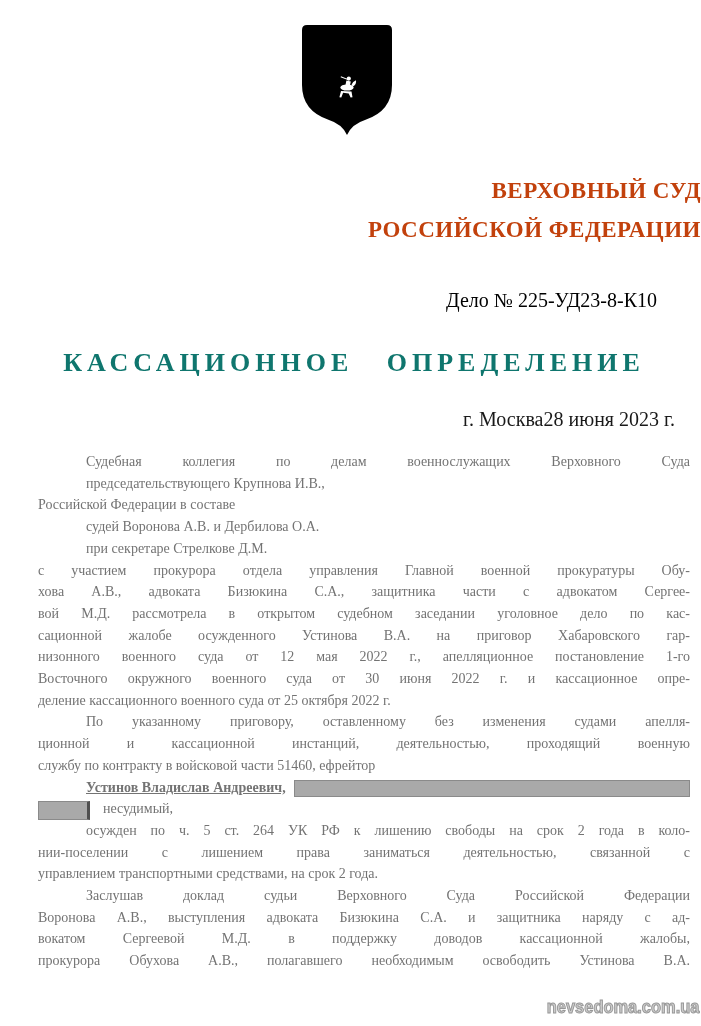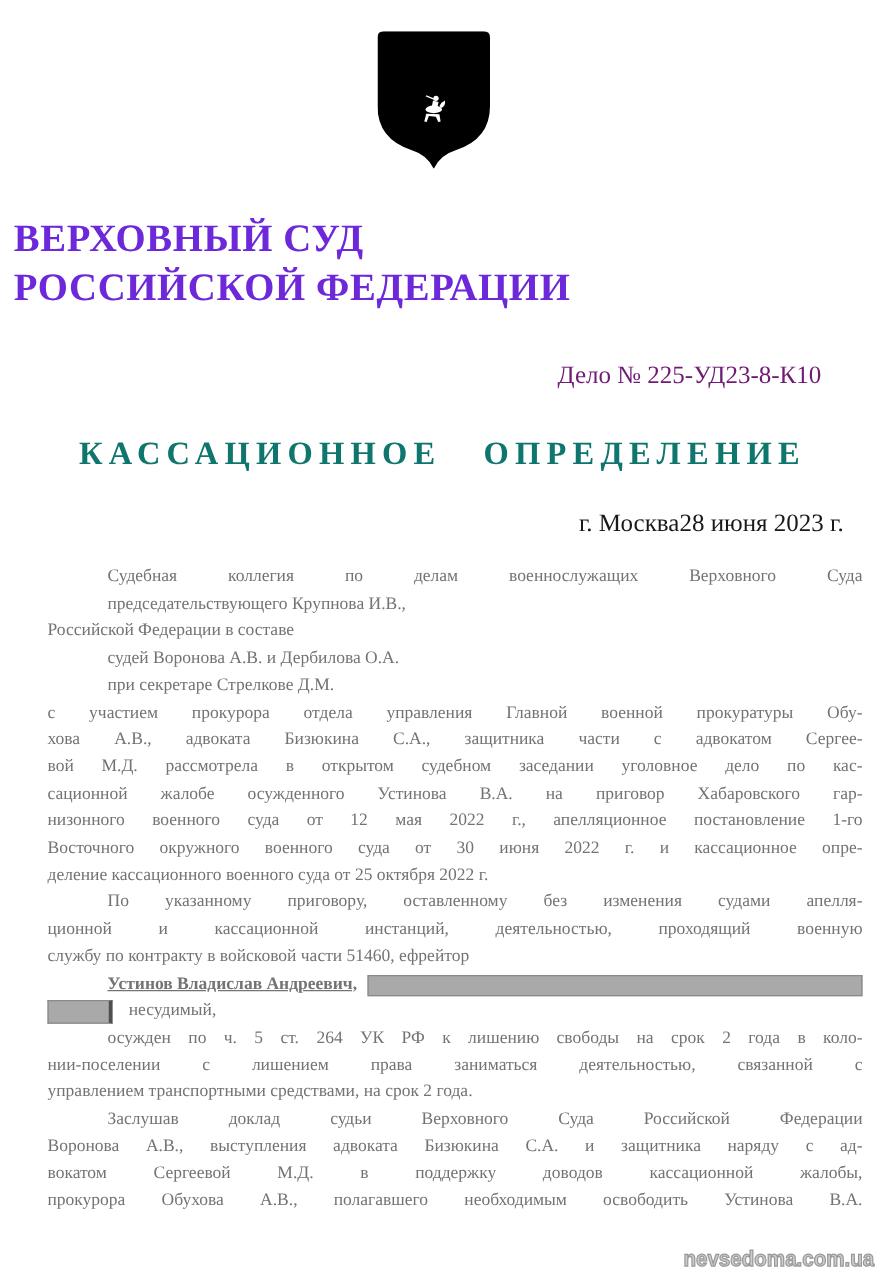--- a/index.html
+++ b/index.html
@@ -4,25 +4,25 @@
 <style>
   * { margin:0; padding:0; box-sizing:border-box; }
   html,body { background:#ffffff; }
   .page {
     position:relative; width:701px; height:1026px; background:#ffffff;
     font-family:"Liberation Serif", serif; color:#191919; overflow:hidden;
   }
   .emblem { position:absolute; left:302px; top:25px; width:90px; height:110px; }
   .court-title {
     position:absolute; top:171px; left:11px; width:690px;
-    text-align:left; font-weight:bold; font-size:31px; line-height:39px;
-    letter-spacing:0.5px; color:#6d28d9;
+    text-align:right; font-weight:bold; font-size:23px; line-height:39px;
+    letter-spacing:0.5px; color:#c2410c;
   }
   .case-number {
-    position:absolute; top:289px; right:44px; font-size:20px; color:#701a75;
+    position:absolute; top:289px; right:44px; font-size:20px; color:#000000;
   }
   .doc-title {
     position:absolute; top:348px; left:28px; width:652px; text-align:center;
     font-weight:bold; font-size:26px; letter-spacing:5px; word-spacing:22px;
     white-space:nowrap; color:#0f766e;
   }
   .place-date {
     position:absolute; top:408px; left:38px; width:637px;
     display:flex; justify-content:flex-end; font-size:20px;
   }
@@ -32,21 +32,21 @@
   }
   .ln { width:100%; }
   .indent { padding-left:48px; }
   .justify { text-align:justify; text-align-last:justify; }
   .name-line { display:flex; align-items:center; padding-left:48px; }
   .name-line .nm { font-weight:bold; white-space:nowrap;text-decoration:underline; }
   .redact-fill {
     flex:1; height:17px; margin-left:8px; margin-top:2px;
     background:#a9a9a9; border:1px solid #8a8a8a;
   }
-  .unjudged-line { display:flex; align-items:center; }
+  .unjudged-line { display:flex; align-items:flex-end; }
   .redact-small {
     width:52px; height:19px; background:#a9a9a9;
     border:1px solid #8a8a8a; border-right:3px solid #4f4f4f; margin-top:1px;
   }
   .unjudged-line .txt { margin-left:13px; }
   .watermark {
     position:absolute; top:997px; right:2px;
     font-family:"Liberation Sans", sans-serif; font-weight:bold; font-size:17.5px;
     color:#cdcdcd; -webkit-text-stroke:1px #989898; letter-spacing:0;
     transform:scaleX(0.94); transform-origin:right center; white-space:nowrap;

